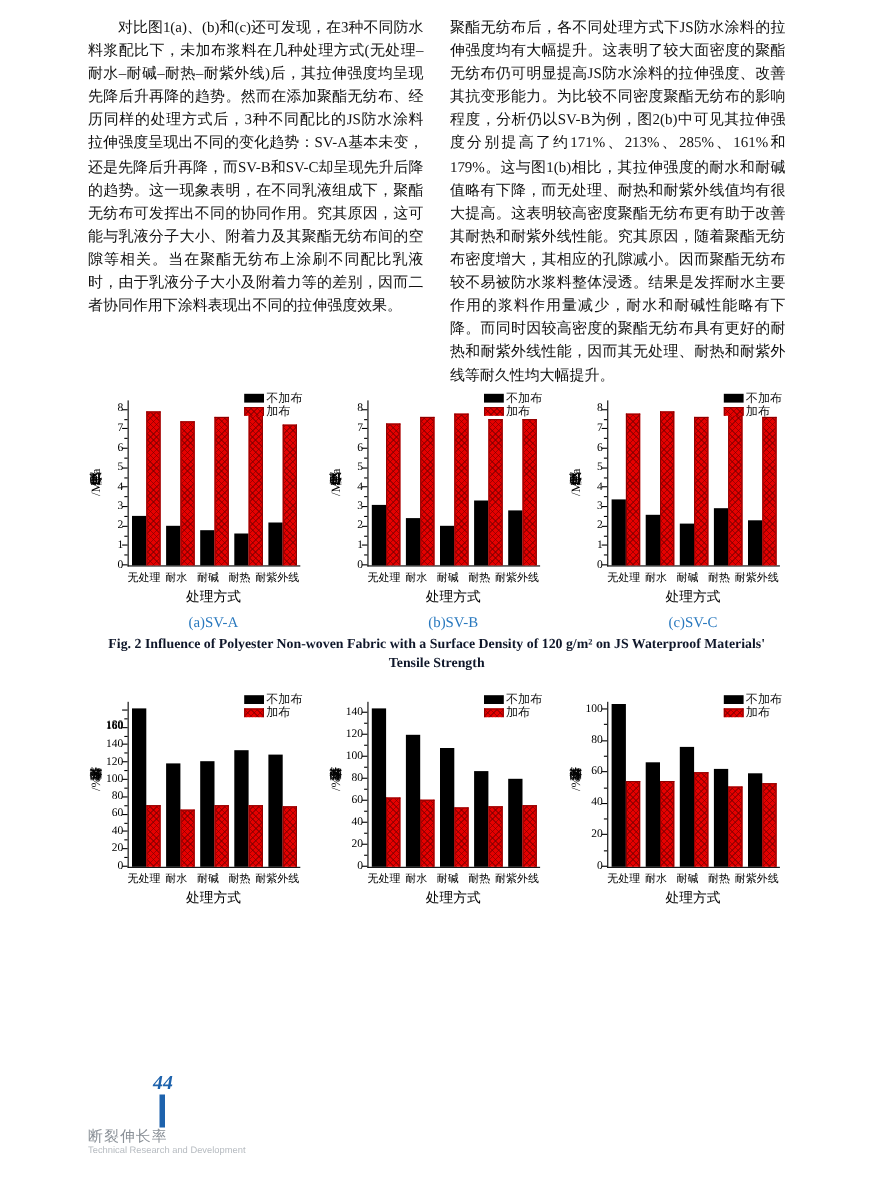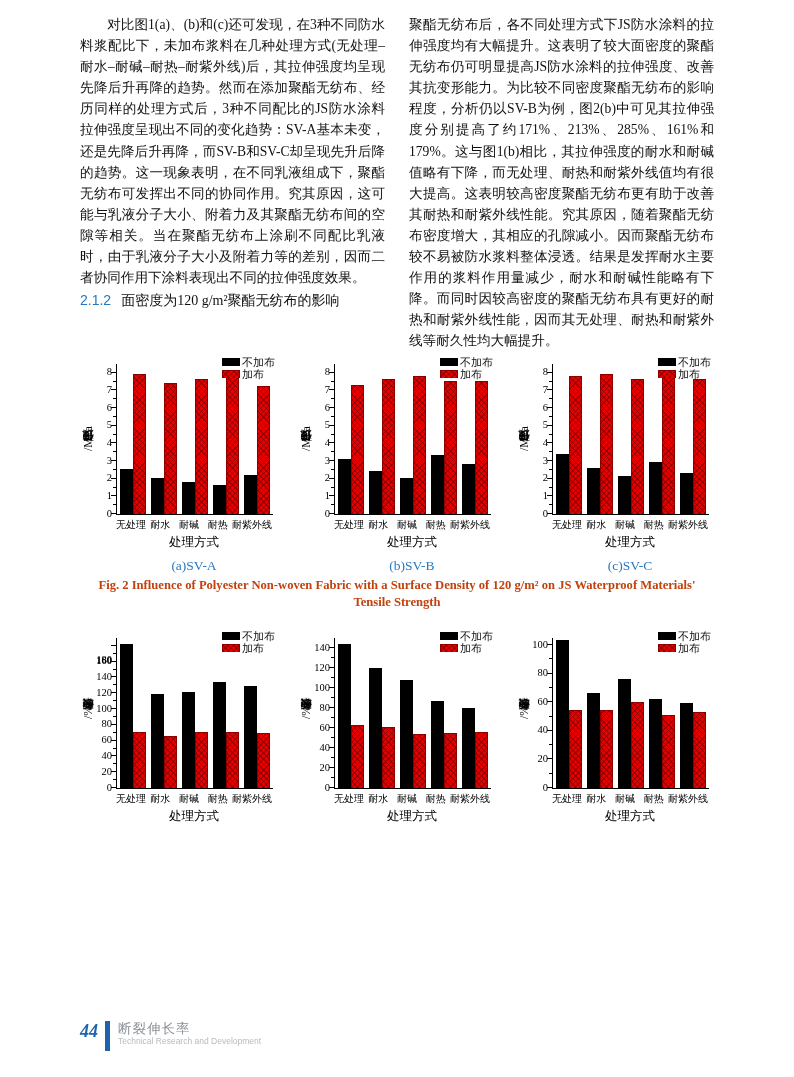--- a/index.html
+++ b/index.html
@@ -63,47 +63,44 @@
   .legend .swatch{width:18px;height:8px;margin-right:2px;display:inline-block;}
   .cats{display:flex;width:156px;margin-top:3px;}
   .cats span{flex:1;text-align:center;font-size:10px;white-space:nowrap;color:#000;}
   .xlab{width:156px;text-align:center;font-size:12.5px;margin-top:2px;color:#000;}
   .subcap{width:156px;text-align:center;font-size:13.5px;color:#2878be;margin-top:7px;}
   .figcap-zh{
     text-align:center;font-weight:bold;font-size:13.2px;margin-top:9px;color:#000;
   }
   .figcap-en{
     text-align:center;font-weight:bold;font-size:12.6px;line-height:17.5px;
-    margin:3px auto 0 auto;max-width:620px;color:#c2410c;
+    margin:3px auto 0 auto;max-width:620px;color:#0f172a;
   }
   
   .pg-footer{
     position:absolute;left:80px;bottom:26px;
-    display:flex;
+    display:flex;align-items:center;flex-direction:column;
   }
   .pg-footer .pagenum{
     color:#1e63ad;font-size:18px;font-weight:bold;font-style:italic;
     font-family:"Liberation Serif",serif;margin-right:7px;
   }
   .pg-footer .vbar{width:5px;height:30px;background:#1e63ad;margin-right:8px;}
   .pg-footer .dept-zh{color:#8a9097;font-size:13.5px;line-height:15px;letter-spacing:1px;}
   .pg-footer .dept-en{color:#b6bbc0;font-size:8.5px;line-height:11px;font-family:"Liberation Sans",sans-serif;}
 </style>
 </head>
 <body>
 
 <div class="page">
 
 
   <div class="textrow">
     <div class="col">
       <p class="para">对比图1(a)、(b)和(c)还可发现，在3种不同防水料浆配比下，未加布浆料在几种处理方式(无处理–耐水–耐碱–耐热–耐紫外线)后，其拉伸强度均呈现先降后升再降的趋势。然而在添加聚酯无纺布、经历同样的处理方式后，3种不同配比的JS防水涂料拉伸强度呈现出不同的变化趋势：SV-A基本未变，还是先降后升再降，而SV-B和SV-C却呈现先升后降的趋势。这一现象表明，在不同乳液组成下，聚酯无纺布可发挥出不同的协同作用。究其原因，这可能与乳液分子大小、附着力及其聚酯无纺布间的空隙等相关。当在聚酯无纺布上涂刷不同配比乳液时，由于乳液分子大小及附着力等的差别，因而二者协同作用下涂料表现出不同的拉伸强度效果。</p>
-      <p class="subhead">
-        <span class="num">2.1.2</span><span>面密度为120 g/m²聚酯无纺布的影响</span>
-      </p>
     </div>
     <div class="col">
       <p class="para noindent">聚酯无纺布后，各不同处理方式下JS防水涂料的拉伸强度均有大幅提升。这表明了较大面密度的聚酯无纺布仍可明显提高JS防水涂料的拉伸强度、改善其抗变形能力。为比较不同密度聚酯无纺布的影响程度，分析仍以SV-B为例，图2(b)中可见其拉伸强度分别提高了约171%、213%、285%、161%和179%。这与图1(b)相比，其拉伸强度的耐水和耐碱值略有下降，而无处理、耐热和耐紫外线值均有很大提高。这表明较高密度聚酯无纺布更有助于改善其耐热和耐紫外线性能。究其原因，随着聚酯无纺布密度增大，其相应的孔隙减小。因而聚酯无纺布较不易被防水浆料整体浸透。结果是发挥耐水主要作用的浆料作用量减少，耐水和耐碱性能略有下降。而同时因较高密度的聚酯无纺布具有更好的耐热和耐紫外线性能，因而其无处理、耐热和耐紫外线等耐久性均大幅提升。</p>
     </div>
   </div>
 
   <div class="figure">
     <div class="charts-row" id="fig2-charts">
         <div class="chart">
           <div class="chart-body">

